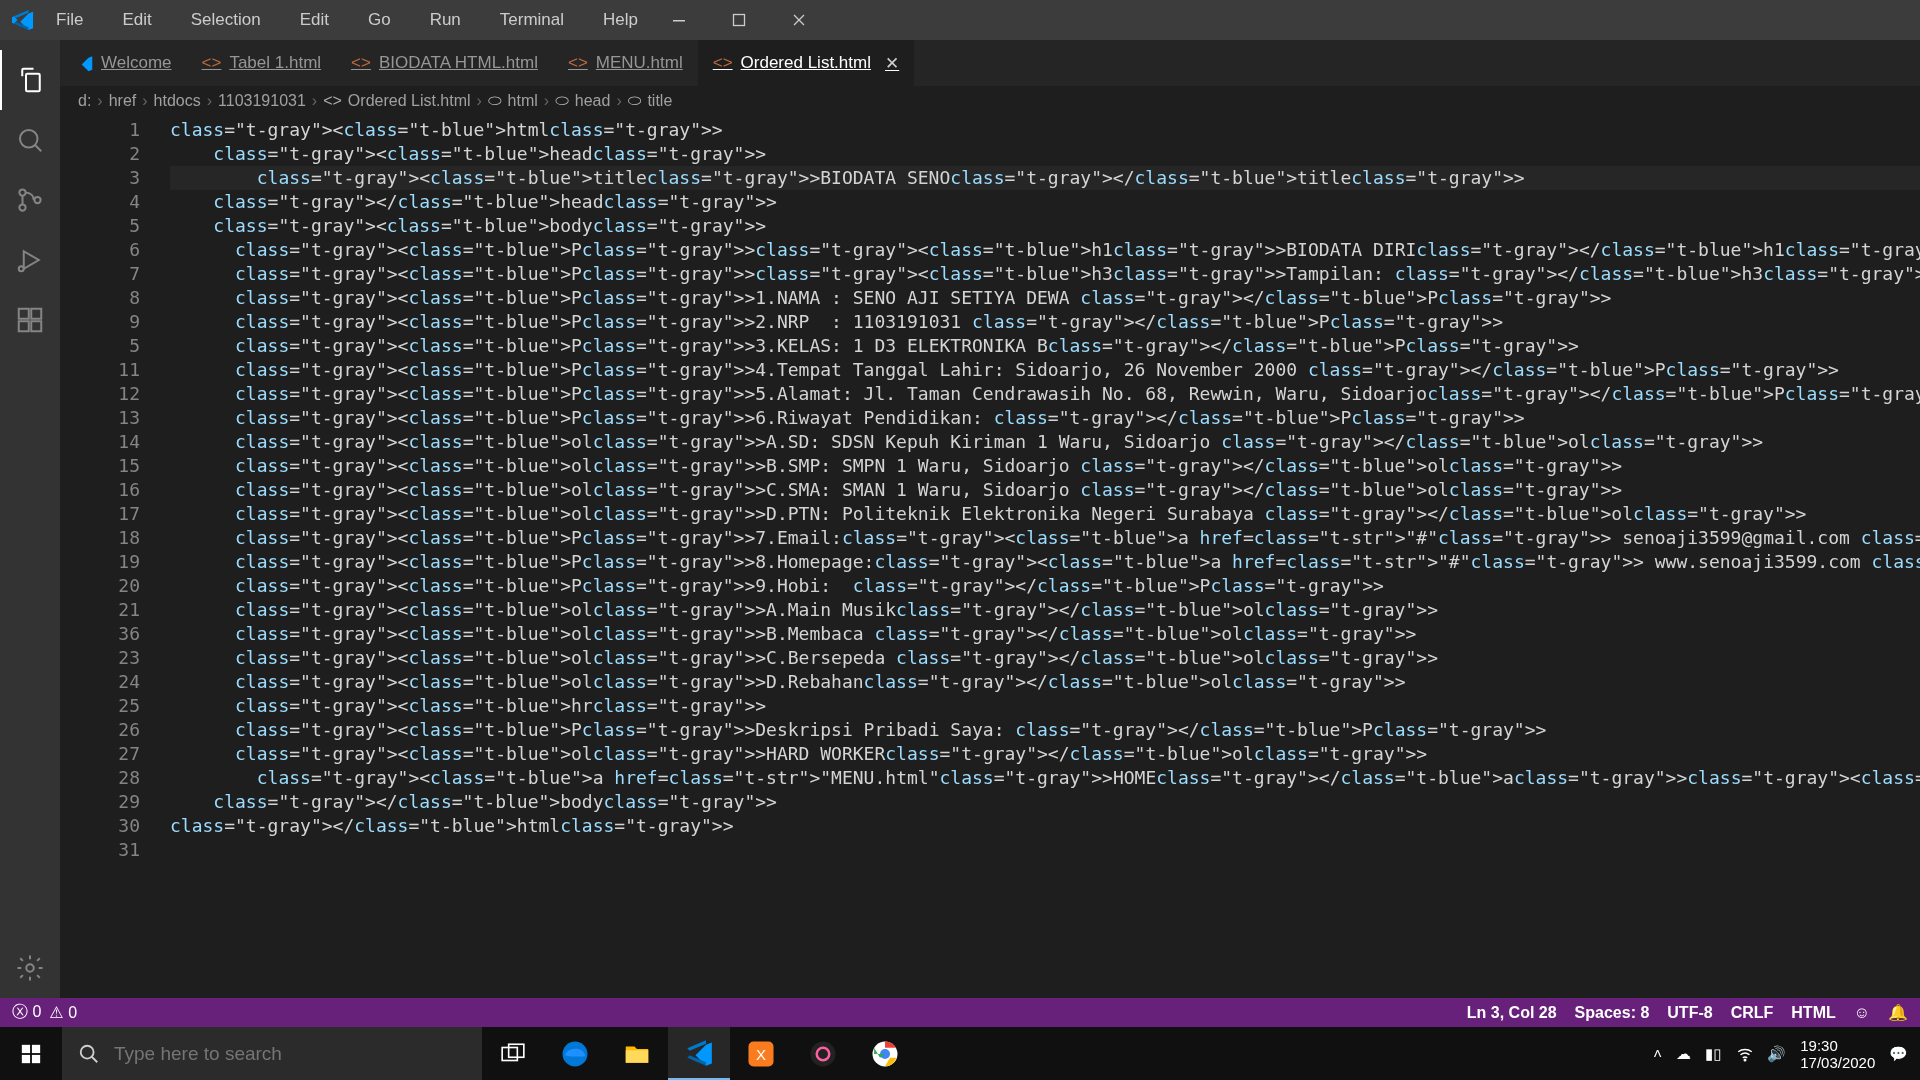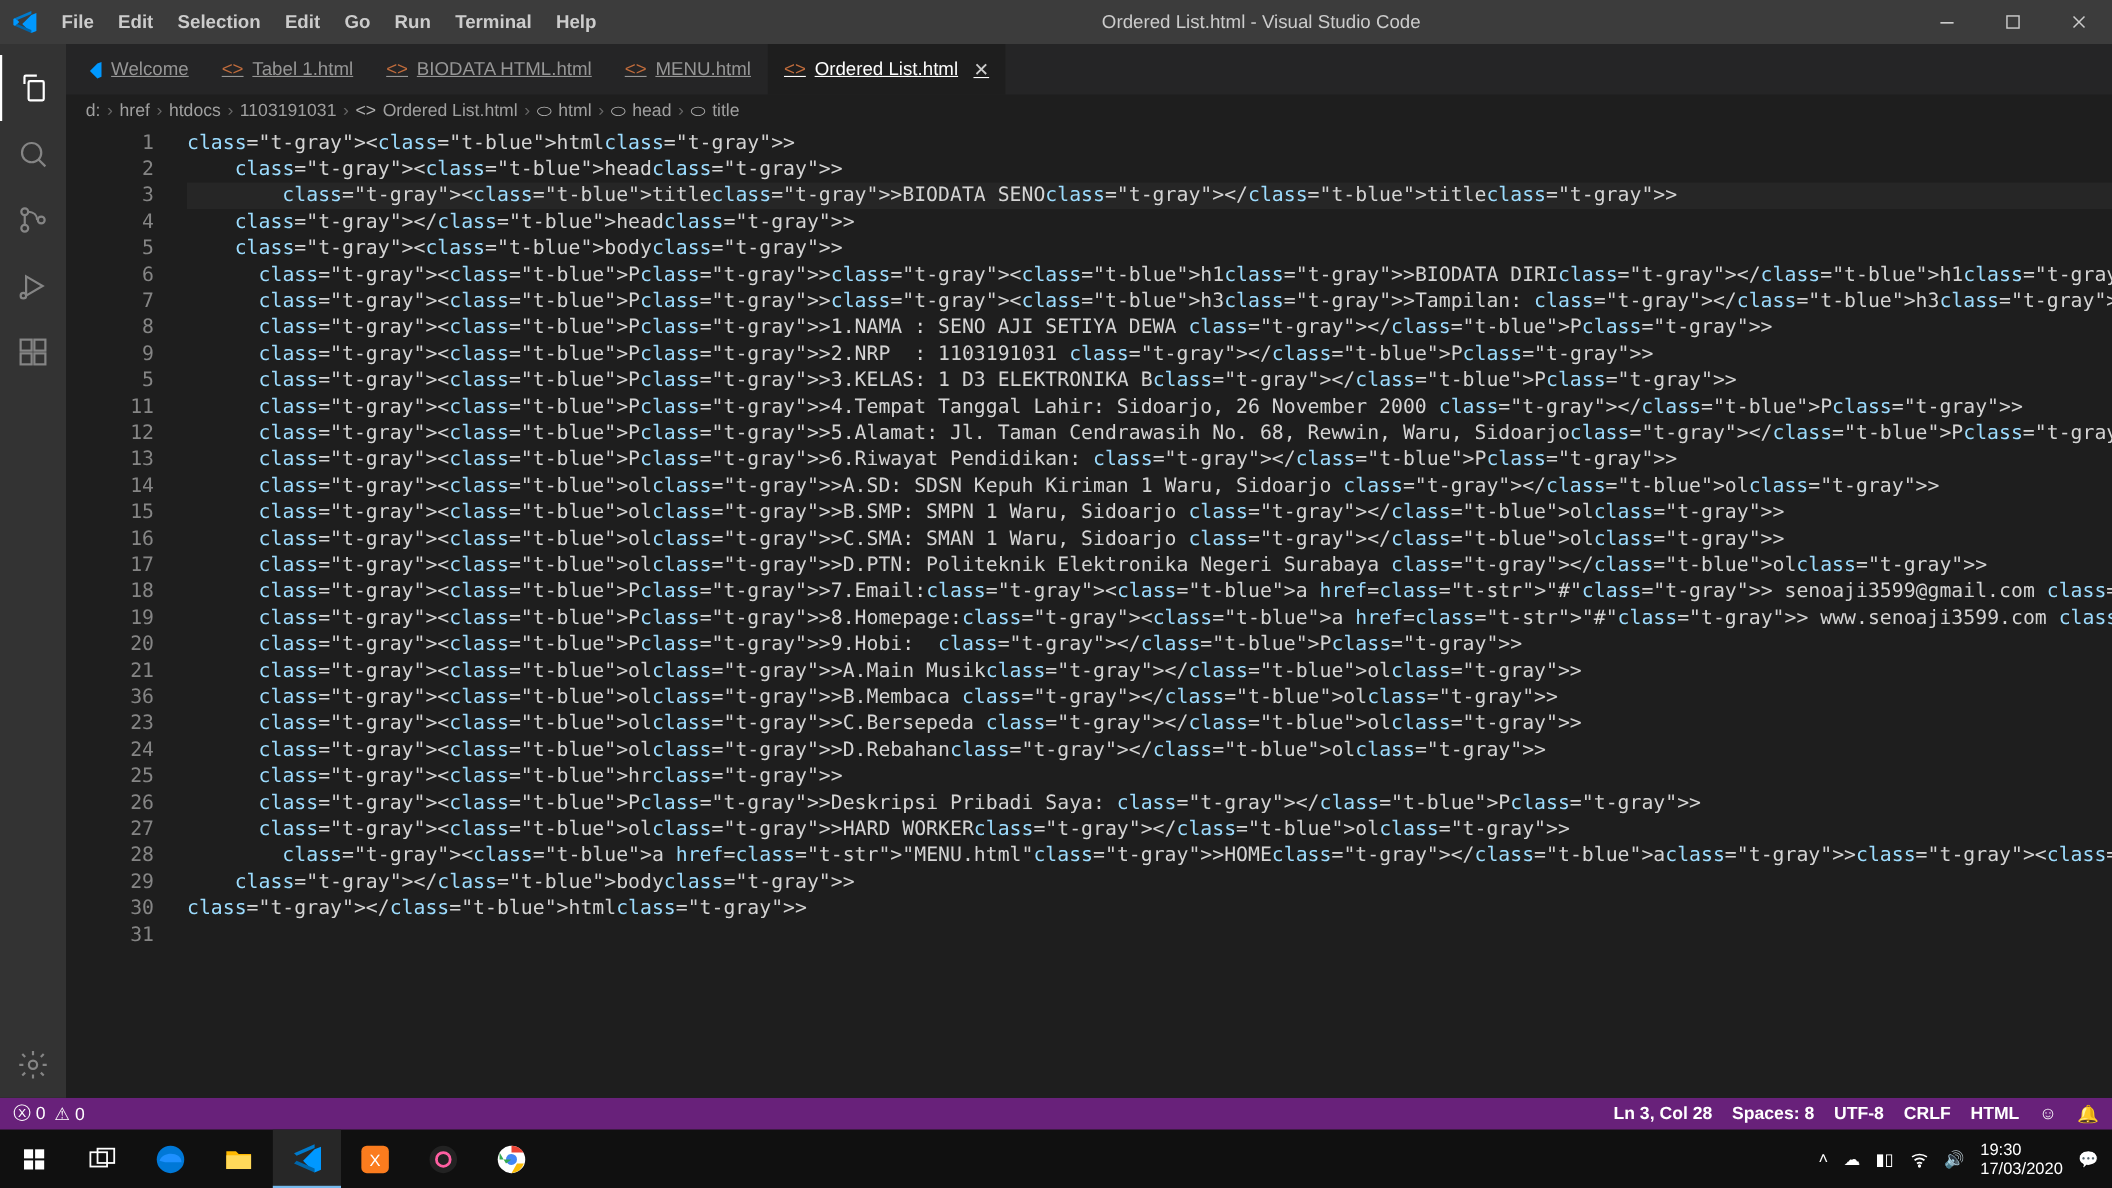--- a/index.html
+++ b/index.html
@@ -1,21 +1,21 @@
 <!DOCTYPE html>
 <html><head>
 <meta charset="utf-8">
 <style>
 * { margin:0; padding:0; box-sizing:border-box; }
 body { width:1920px; height:1080px; font-family:"Segoe UI",Arial,sans-serif; background:#1e1e1e; color:#cccccc; overflow:hidden; font-size:17px; }
 
 
 .titlebar { height:40px; background:#3c3c3c; display:flex; align-items:center; color:#cccccc; font-size:17px; }
 .titlebar .logo { width:45px; display:flex; align-items:center; justify-content:center; }
-.titlebar .menus { display:flex; gap:0;font-weight:bold; }
+.titlebar .menus { display:flex; gap:17px; }
 .titlebar .menus span { padding:0 11px; cursor:pointer; }
 .titlebar .title { flex:1; text-align:center; }
 .titlebar .wincontrols { display:flex; }
 .titlebar .wincontrols div { width:60px; height:40px; display:flex; align-items:center; justify-content:center; cursor:pointer; }
 
 
 .shell { display:flex; height:calc(100% - 40px - 29px - 53px); }
 .activitybar { width:60px; background:#333333; display:flex; flex-direction:column; align-items:center; padding-top:10px; }
 .activitybar .aicon { width:60px; height:60px; display:flex; align-items:center; justify-content:center; color:#858585; cursor:pointer; }
 .activitybar .aicon.active { color:#ffffff; border-left:2px solid #fff; }
@@ -71,21 +71,20 @@
   <div class="menus">
     <span>File</span>
     <span>Edit</span>
     <span>Selection</span>
     <span>Edit</span>
     <span>Go</span>
     <span>Run</span>
     <span>Terminal</span>
     <span>Help</span>
   </div>
-  <div class="title">Ordered List.html - Visual Studio Code</div>
   <div class="wincontrols">
     <div>
         <svg width="14" height="14">
           <rect x="1" y="7" width="12" height="1.5" fill="#ccc"></rect>
         </svg>
       </div>
     <div>
         <svg width="14" height="14">
           <rect x="1.5" y="1.5" width="11" height="11" fill="none" stroke="#ccc" stroke-width="1.3"></rect>
         </svg>
@@ -254,20 +253,27 @@
 
 <div class="taskbar">
   <div class="start">
     <svg width="22" height="22" viewBox="0 0 24 24">
         <rect x="2" y="2" width="9" height="9" fill="#fff"></rect>
         <rect x="13" y="2" width="9" height="9" fill="#fff"></rect>
         <rect x="2" y="13" width="9" height="9" fill="#fff"></rect>
         <rect x="13" y="13" width="9" height="9" fill="#fff"></rect>
       </svg>
   </div>
+  <div class="search">
+    <svg width="22" height="22" viewBox="0 0 24 24" fill="none" stroke="#cfcfcf" stroke-width="2">
+        <circle cx="10" cy="10" r="7"></circle>
+        <path d="M21 21l-6-6"></path>
+      </svg>
+    <input placeholder="Type here to search" style="">
+  </div>
   <div class="tbicons">
     <div class="tb">
         <svg width="26" height="26" viewBox="0 0 24 24" fill="none" stroke="#fff" stroke-width="1.5">
           <rect x="2" y="6" width="14" height="12"></rect>
           <rect x="8" y="3" width="14" height="12"></rect>
         </svg>
       </div>
     <div class="tb">
         <svg width="30" height="30" viewBox="0 0 24 24">
           <circle cx="12" cy="12" r="10" fill="#0078d7"></circle>

